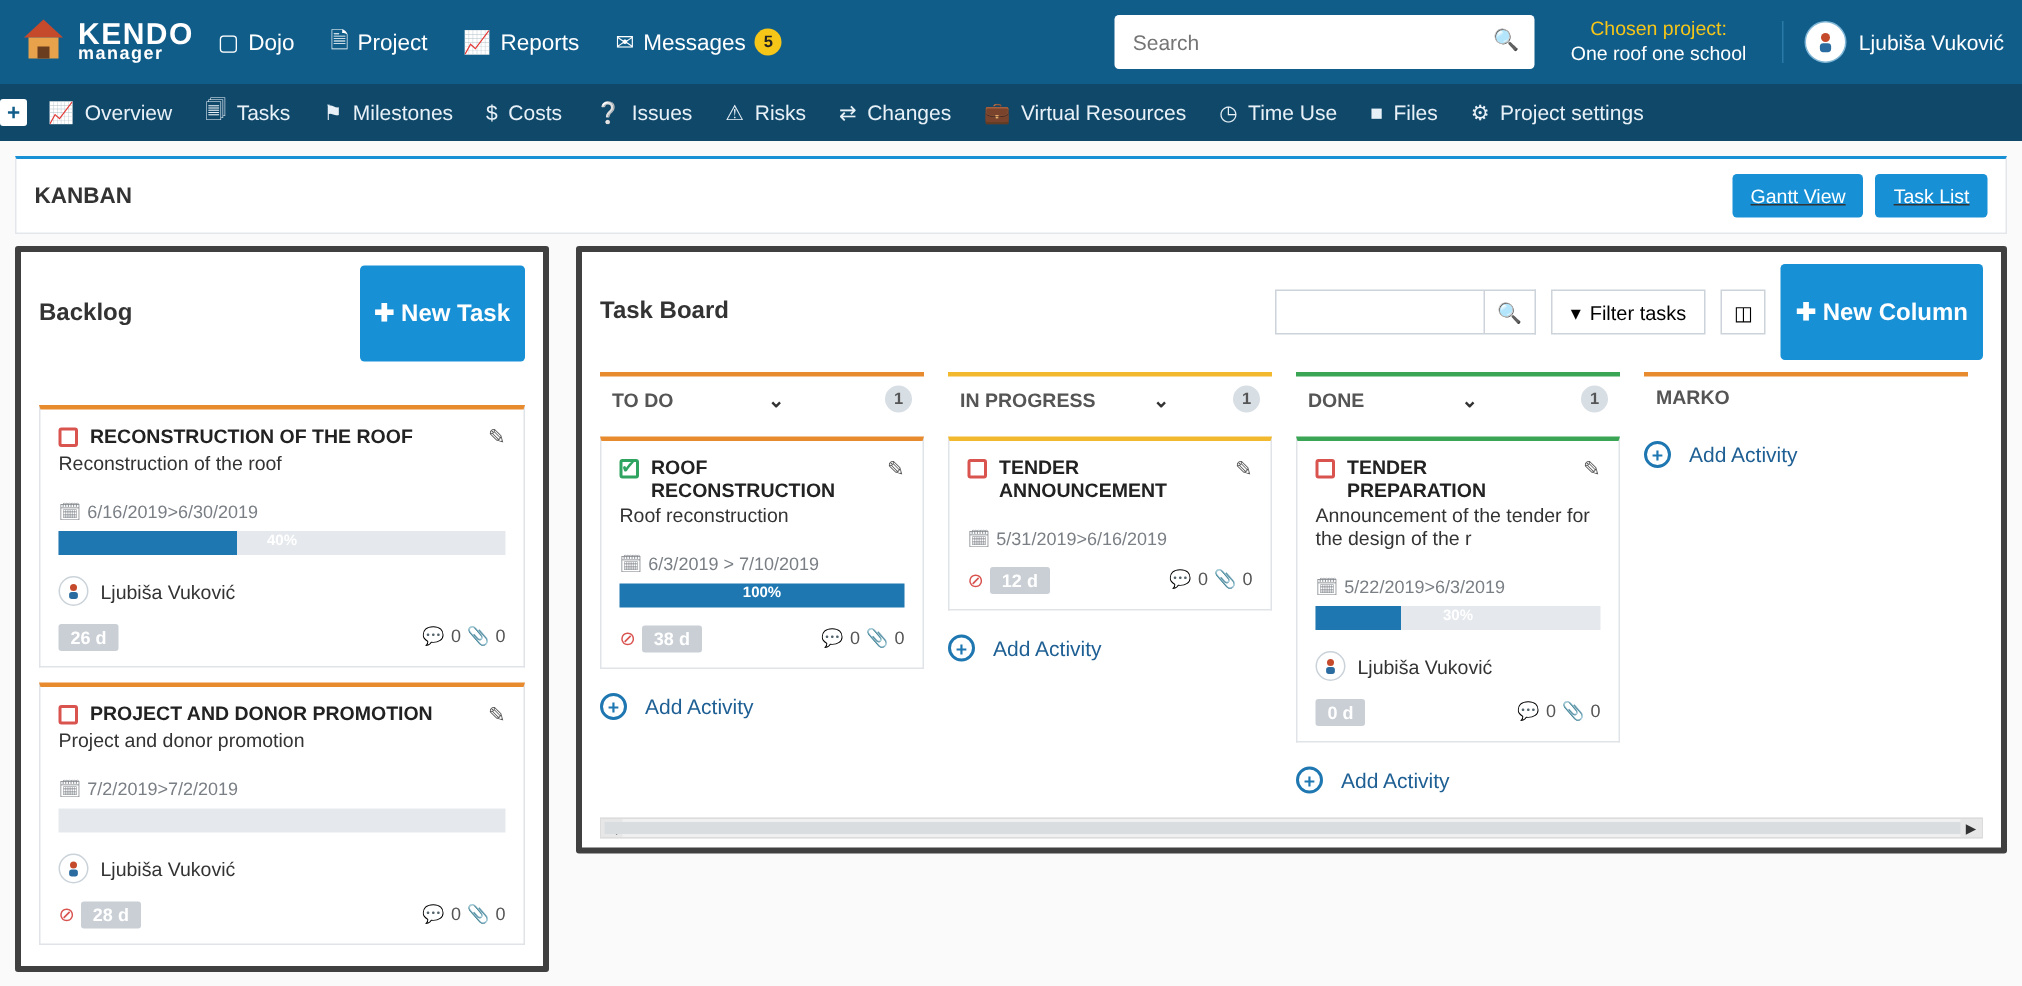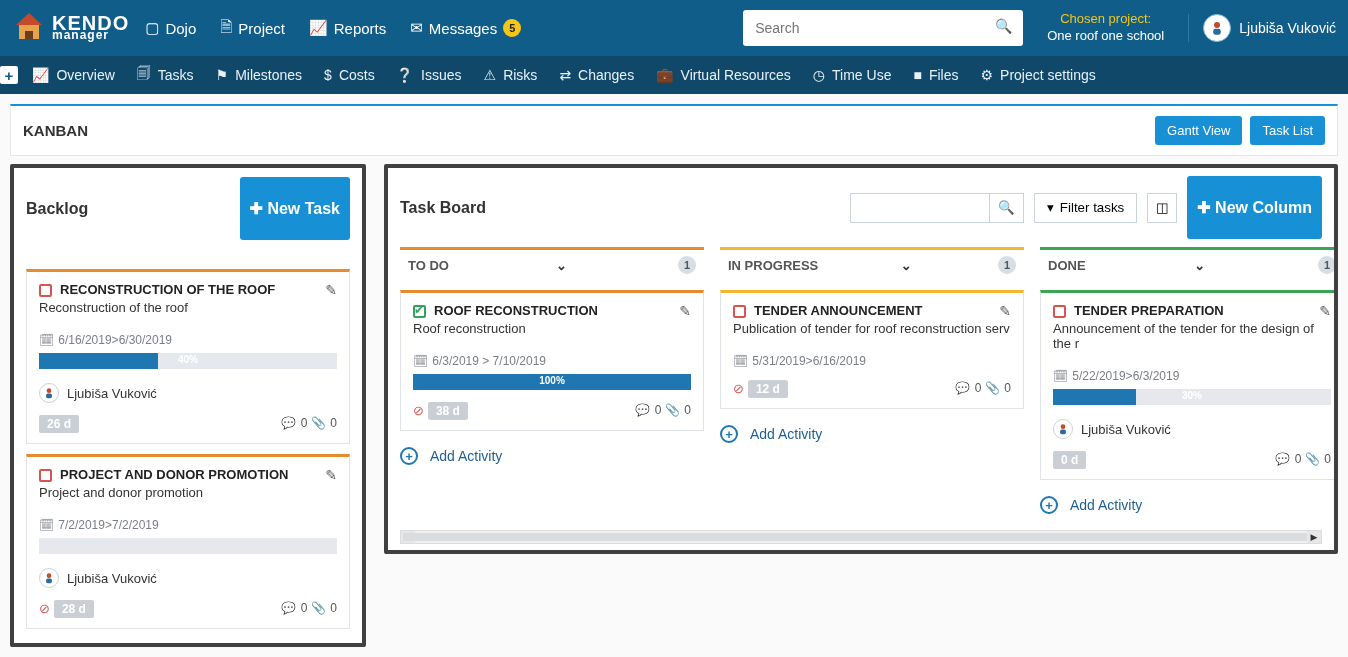--- a/index.html
+++ b/index.html
@@ -108,21 +108,21 @@
   .tb-search-wrap { display:flex; }
   .tb-search { border:1px solid #ccd3da; height:30px; padding:4px 8px; width:140px; }
   .tb-search-btn { border:1px solid #ccd3da; border-left:none; background:#fff; width:34px; height:30px; cursor:pointer;}
   .filter-btn { border:1px solid #ccd3da; background:#fff; height:30px; padding:4px 12px; cursor:pointer; display:flex; align-items:center; gap:6px;}
   .view-btn { border:1px solid #ccd3da; background:#fff; height:30px; width:30px; cursor:pointer;}
   
   .boards {
     display:flex; gap:16px; padding: 0 12px 12px;
     overflow-x:auto;
   }
-  .board-col { width:304px; flex:0 0 auto; }
+  .board-col { width:216px; flex:0 0 auto; }
   .board-col .state-head {
     border-top:3px solid;
     padding:6px 8px;
     display:flex; align-items:center; gap:6px;
     background:#fff;
     font-size:13px; font-weight:700; color:#555;
   }
   .state-head .count-badge {
     margin-left:auto; background:#d7dee4; color:#555; width:18px; height:18px; border-radius:50%;
     font-size:11px; font-weight:700; display:flex; align-items:center; justify-content:center;
@@ -267,21 +267,21 @@
     <div class="sub-nav-item">
         <span class="i">⚙</span>
         <span>Project settings</span>
       </div>
   </div>
 </div>
 
 <div class="content">
   <div class="panel kanban-header">
     <h2>KANBAN</h2>
-    <div style="display:flex; gap:8px;">
+    <div style="display:flex; gap:8px;text-decoration:underline;">
       <button class="btn btn-blue">Gantt View</button>
       <button class="btn btn-blue">Task List</button>
     </div>
   </div>
 
   <div class="board-row">
 
     <div class="backlog-col col-box">
       <div class="col-head">
         <span>Backlog</span>
@@ -406,21 +406,20 @@
         <span class="chev">⌄</span>
         <span class="count-badge">1</span>
       </div>
 
   <div class="card" style="border-top-color:#f2b92e">
     <div class="c-row1">
       <span class="chk"></span>
       <span class="c-title">TENDER ANNOUNCEMENT</span>
       <span class="c-edit">✎</span>
     </div>
-    <div class="c-desc">Publication of tender for roof reconstruction serv</div>
     <div class="c-dates"><span>🗓</span>5/31/2019&gt;6/16/2019</div>
 
     <div class="c-foot">
       <div><span class="alert-icon">⊘</span><span class="days-badge">12 d</span></div>
       <div class="meta">
         <span>💬</span>0
         <span>📎</span>0
       </div>
     </div>
   </div>

